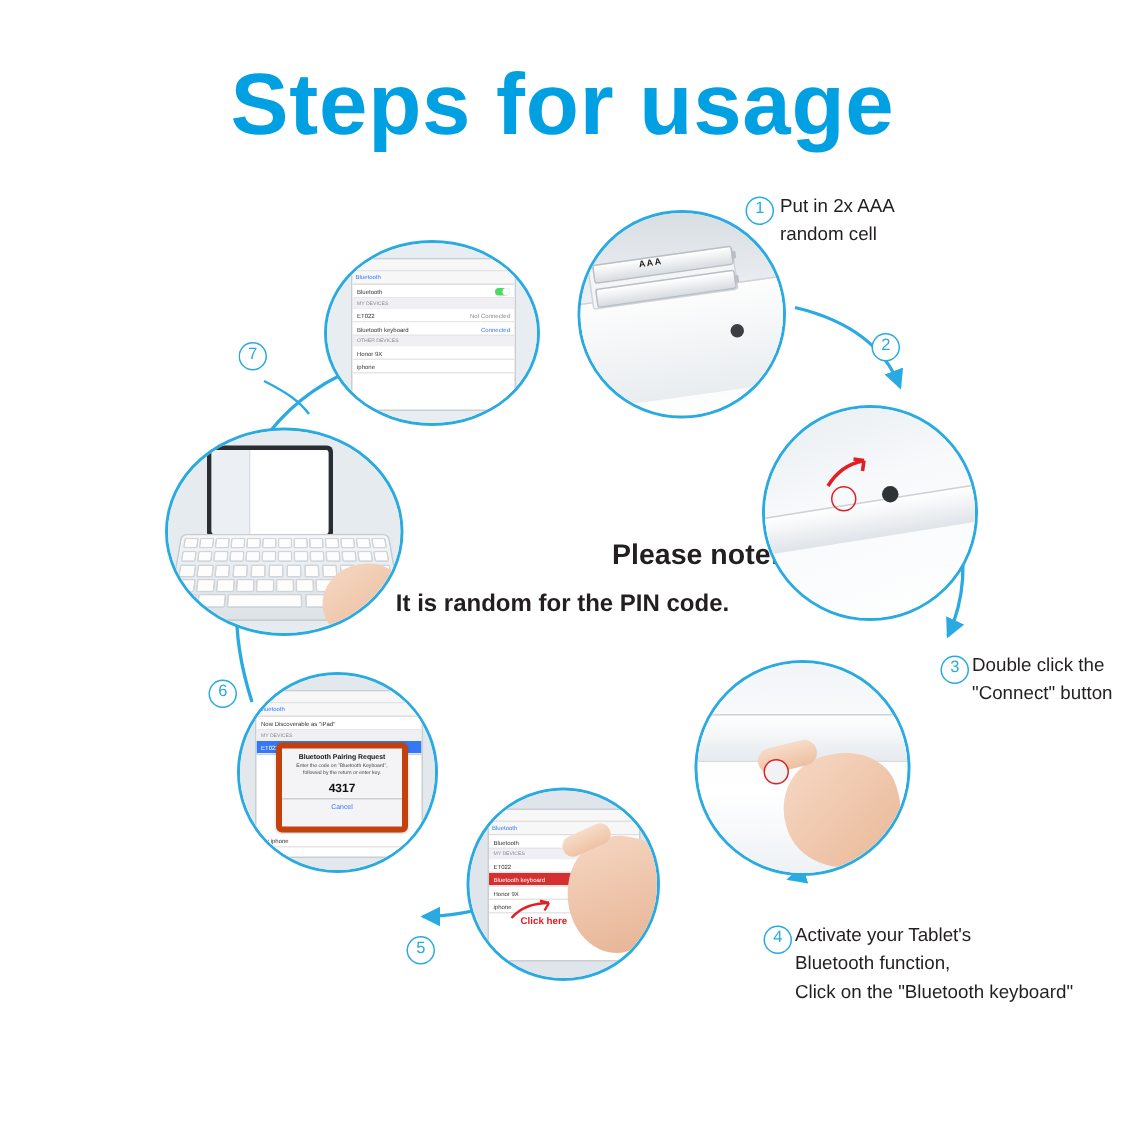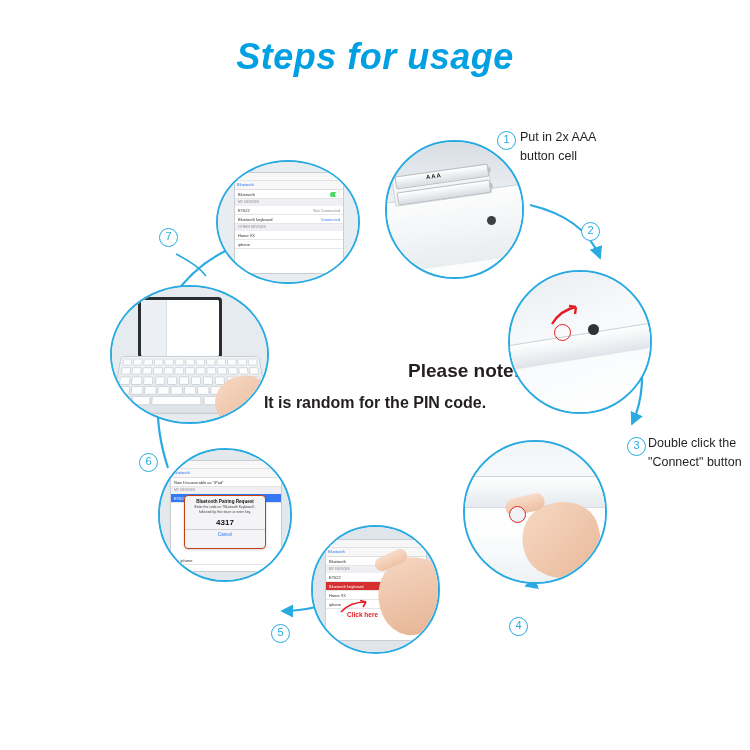--- a/index.html
+++ b/index.html
@@ -11,25 +11,24 @@
     overflow:hidden;
     color:#231f20;
   }
   #stage{position:absolute;left:0;top:0;width:750px;height:750px;}
 
   
   .title{
     position:absolute;
     left:0;top:36px;width:750px;
     text-align:center;
-    font-size:36px;
+    font-size:58px;
     font-weight:bold;
     color:#00a0e2;
     letter-spacing:.5px;
-    font-style:italic;
   }
 
   
   .note{
     position:absolute;
     left:230px;top:358px;width:290px;
     text-align:center;
     line-height:26px;
   }
   .note .l1{font-size:19px;font-weight:bold;color:#231f20;text-align:right;}
@@ -105,21 +104,21 @@
   .n3-hand{position:absolute;left:58px;top:60px;width:78px;height:78px;background:linear-gradient(150deg,#f6d8c4,#e9b897);border-radius:44% 52% 40% 60%/48% 42% 56% 50%;transform:rotate(-18deg);}
   .n3-finger{position:absolute;left:40px;top:54px;width:40px;height:17px;background:linear-gradient(180deg,#f7dcc9,#ecc0a1);border-radius:10px;transform:rotate(-14deg);}
 
   
   .n4-hand{position:absolute;right:-6px;top:30px;width:66px;height:78px;background:linear-gradient(150deg,#f6d8c4,#e6b292);border-radius:50% 40% 45% 55%/45% 50% 50% 55%;transform:rotate(12deg);}
   .n4-finger{position:absolute;right:30px;top:26px;width:34px;height:14px;background:linear-gradient(180deg,#f7dcc9,#eec3a4);border-radius:8px;transform:rotate(-24deg);}
   .n4-click{position:absolute;left:34px;top:84px;font-size:6.5px;color:#e12026;font-weight:bold;}
   .n4-sel{background:#d5302f !important;color:#fff;}
 
   
-  .dlg{position:absolute;background:#f4f4f6;border:1px solid #c2410c;border-radius:4px;box-shadow:0 1px 3px rgba(0,0,0,.18);}
+  .dlg{position:absolute;background:#f4f4f6;border:4px solid #c2410c;border-radius:4px;box-shadow:0 1px 3px rgba(0,0,0,.18);}
   .dlg .t{font-size:4.6px;font-weight:bold;text-align:center;padding:3px 2px 1px;color:#111;}
   .dlg .m{font-size:3.4px;text-align:center;color:#444;padding:0 4px;line-height:5px;}
   .dlg .pin{font-size:8px;text-align:center;color:#111;font-weight:bold;padding:3px 0 2px;}
   .dlg .btn{font-size:4.6px;text-align:center;color:#3478f6;border-top:1px solid #cfcfd2;padding:2px 0;}
 
   
   .n6-tab{position:absolute;left:26px;top:10px;width:84px;height:62px;background:#2a2d31;border-radius:4px;padding:3px;box-sizing:border-box;}
   .n6-scr{width:100%;height:100%;background:#fff;border-radius:2px;overflow:hidden;display:flex;}
   .n6-left{width:32%;background:#eceff3;border-right:1px solid #dadde1;}
   .n6-right{flex:1;background:#fff;}
@@ -355,29 +354,32 @@
           <span>Honor 9X</span>
         </div>
       <div class="ios-row">
           <span>iphone</span>
         </div>
     </div>
   </div>
 
   <div class="badge" style="left:497px;top:131px;">1</div>
   <div class="cap" style="left:520px;top:128px;width:130px;">Put in 2x AAA
-button cell</div>
+random cell</div>
 
   <div class="badge" style="left:581px;top:222px;">2</div>
 
   <div class="badge" style="left:627px;top:437px;">3</div>
   <div class="cap" style="left:648px;top:434px;width:110px;">Double click the
 "Connect" button</div>
 
   <div class="badge" style="left:509px;top:617px;">4</div>
+  <div class="cap" style="left:530px;top:614px;width:220px;">Activate your Tablet's
+Bluetooth function,
+Click on the "Bluetooth keyboard"</div>
 
   <div class="badge" style="left:271px;top:624px;">5</div>
 
   <div class="badge" style="left:139px;top:453px;">6</div>
 
   <div class="badge" style="left:159px;top:228px;">7</div>
 
 </div>
 
 </body></html>

